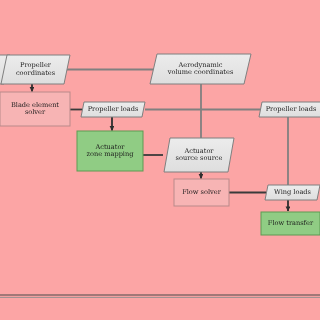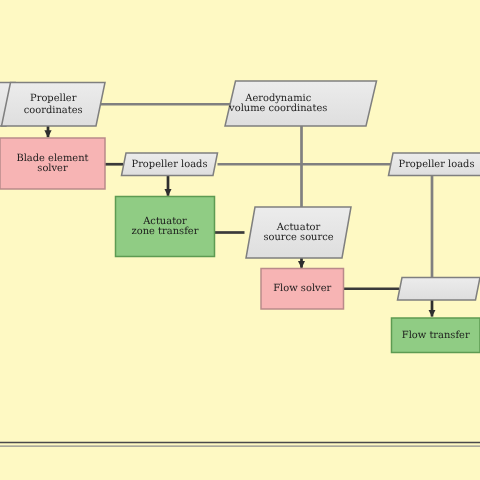--- a/index.html
+++ b/index.html
@@ -10,21 +10,21 @@
   body {
     width: 320px;
     height: 320px;
     overflow: hidden;
     font-family: "DejaVu Serif", "Liberation Serif", serif;
   }
   #canvas {
     position: relative;
     width: 320px;
     height: 320px;
-    background: #fef9c3;
+    background: #fca5a5;
   }
   svg.diagram {
     position: absolute;
     left: 0;
     top: 0;
     width: 320px;
     height: 320px;
   }
   .node-label {
     position: absolute;
@@ -114,50 +114,53 @@
       <line x1="0" y1="295" x2="320" y2="295" stroke="#4a4a4a" stroke-width="1.1"></line>
       <line x1="0" y1="297.4" x2="320" y2="297.4" stroke="#8d8d8d" stroke-width="0.9"></line>
     </g>
   </svg>
 
   <div class="node-label fs-7" style="left:1px; top:55px; width:69px; height:29px;">
     <span>Propeller</span>
     <span>coordinates</span>
   </div>
 
-  <div class="node-label fs-7" style="left:135px; top:54px; width:101px; height:30px;">
+  <div class="node-label fs-7" style="left:150px; top:54px; width:101px; height:30px;">
     <span>Aerodynamic</span>
     <span>volume coordinates</span>
   </div>
 
   <div class="node-label fs-7" style="left:0px; top:92px; width:70px; height:34px;text-align:center;">
     <span>Blade element</span>
     <span>solver</span>
   </div>
 
   <div class="node-label fs-7" style="left:81px; top:102px; width:64px; height:15px;">
     <span>Propeller loads</span>
   </div>
 
   <div class="node-label fs-7" style="left:259px; top:102px; width:64px; height:15px;">
     <span>Propeller loads</span>
   </div>
 
   <div class="node-label fs-7" style="left:77px; top:131px; width:66px; height:40px;">
     <span>Actuator</span>
-    <span>zone transfer</span>
+    <span>zone mapping</span>
   </div>
 
   <div class="node-label fs-7" style="left:164px; top:138px; width:70px; height:34px;">
     <span>Actuator</span>
     <span>source source</span>
   </div>
 
   <div class="node-label fs-7" style="left:174px; top:179px; width:55px; height:27px;align-items:center;">
     <span>Flow solver</span>
   </div>
 
+  <div class="node-label fs-7" style="left:265px; top:185px; width:55px; height:15px;">
+    <span>Wing loads</span>
+  </div>
 
   <div class="node-label fs-7" style="left:261px; top:212px; width:59px; height:23px;">
     <span>Flow transfer</span>
   </div>
 
 </div>
 
 </body></html>

